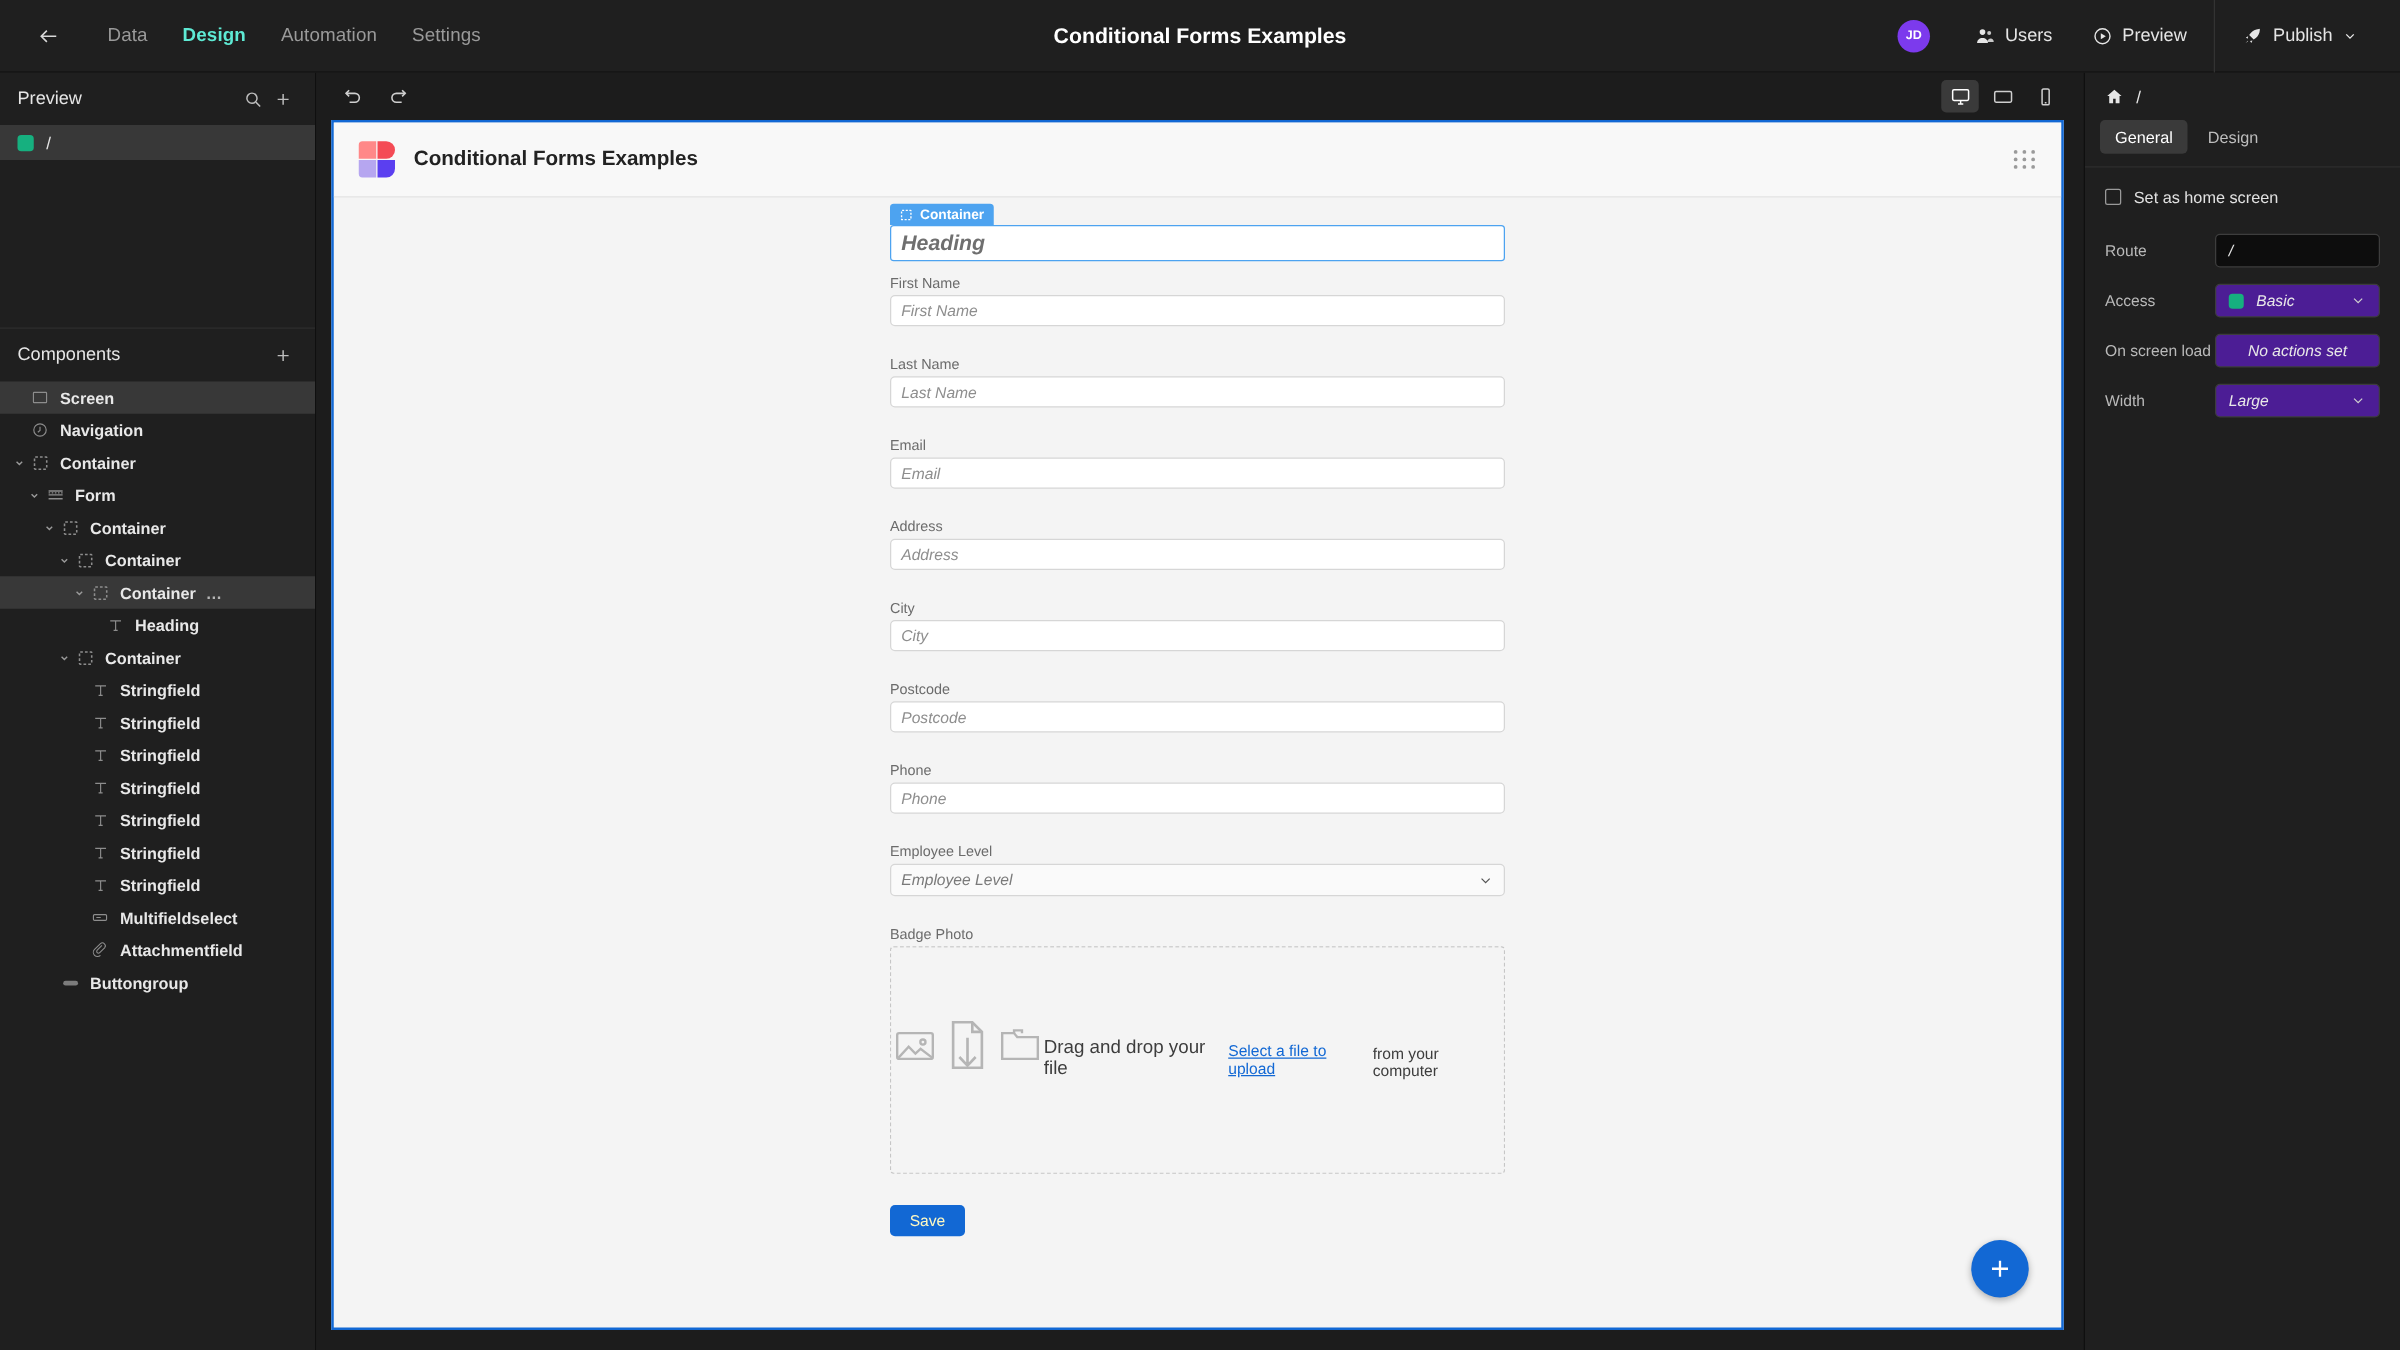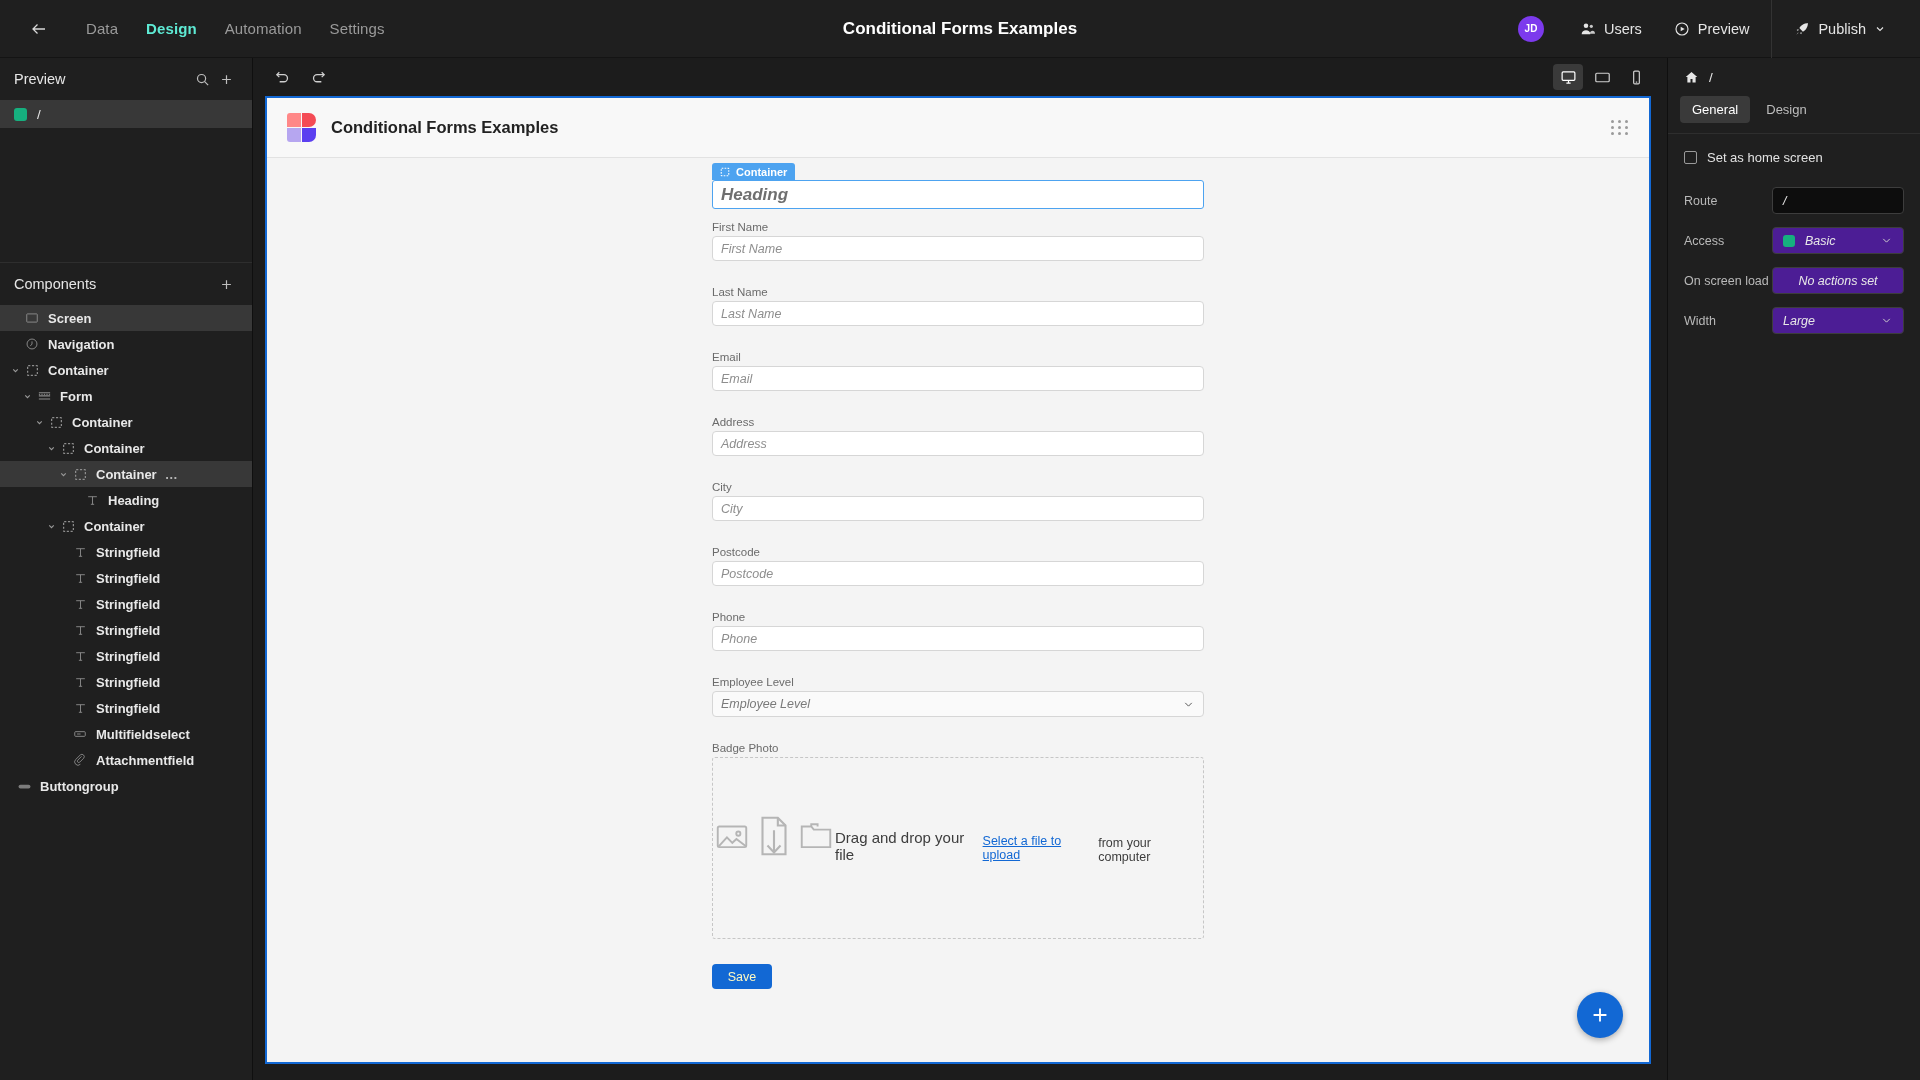--- a/index.html
+++ b/index.html
@@ -496,21 +496,21 @@
           </div>
           <div class="tree-row" style="padding-left: 56px;">
             <span class="caret"></span>
             <span class="ticon">
               <svg width="14" height="14" viewBox="0 0 24 24" fill="none" stroke="currentColor" stroke-width="1.6">
                 <path d="M17 8.5l-7 7a2.6 2.6 0 0 0 3.7 3.7l7.3-7.3a4.4 4.4 0 0 0-6.2-6.2L6 14.3a6.2 6.2 0 0 0 8.8 8.8" transform="translate(-1,-2) scale(.92)"></path>
               </svg>
             </span>
             <span class="tlabel">Attachmentfield</span>
           </div>
-          <div class="tree-row" style="">
+          <div class="tree-row" style="padding-left: 32px;">
             <span class="caret"></span>
             <span class="ticon">
               <svg width="15" height="15" viewBox="0 0 24 24" fill="none" stroke="currentColor" stroke-width="1.6">
                 <rect x="2.5" y="9" width="19" height="6" rx="3" fill="currentColor" stroke="none" opacity=".85"></rect>
               </svg>
             </span>
             <span class="tlabel">Buttongroup</span>
           </div>
         </div>
     </div>

